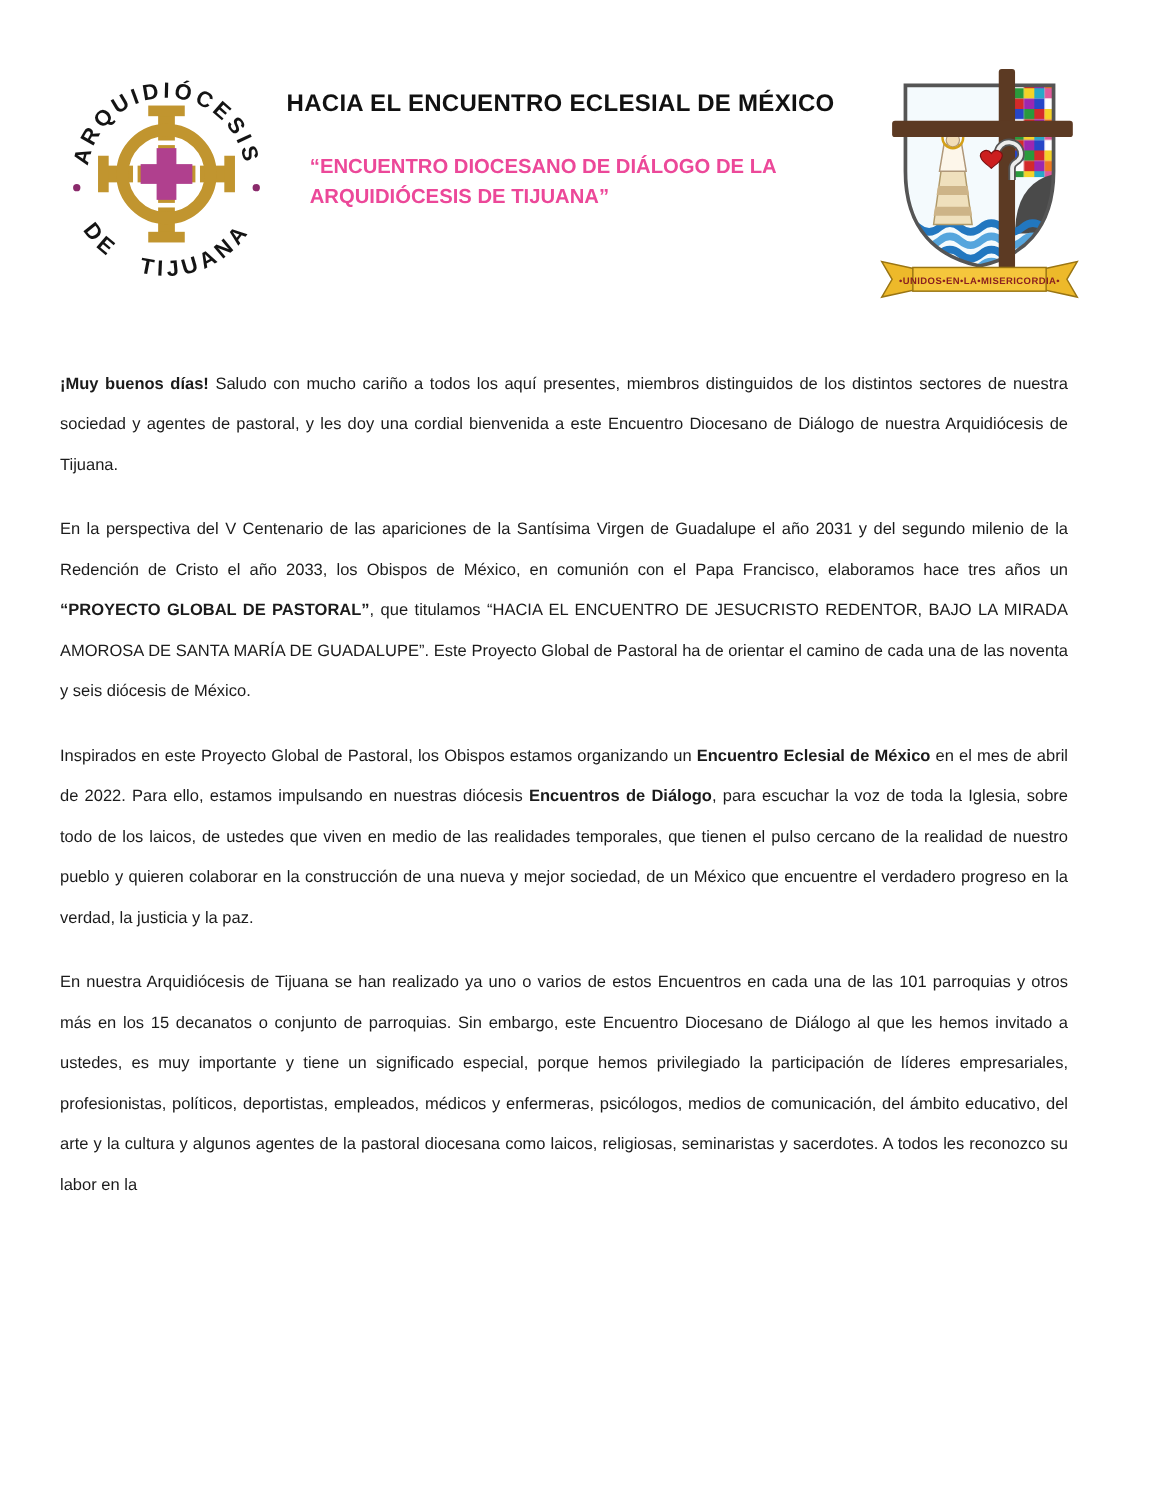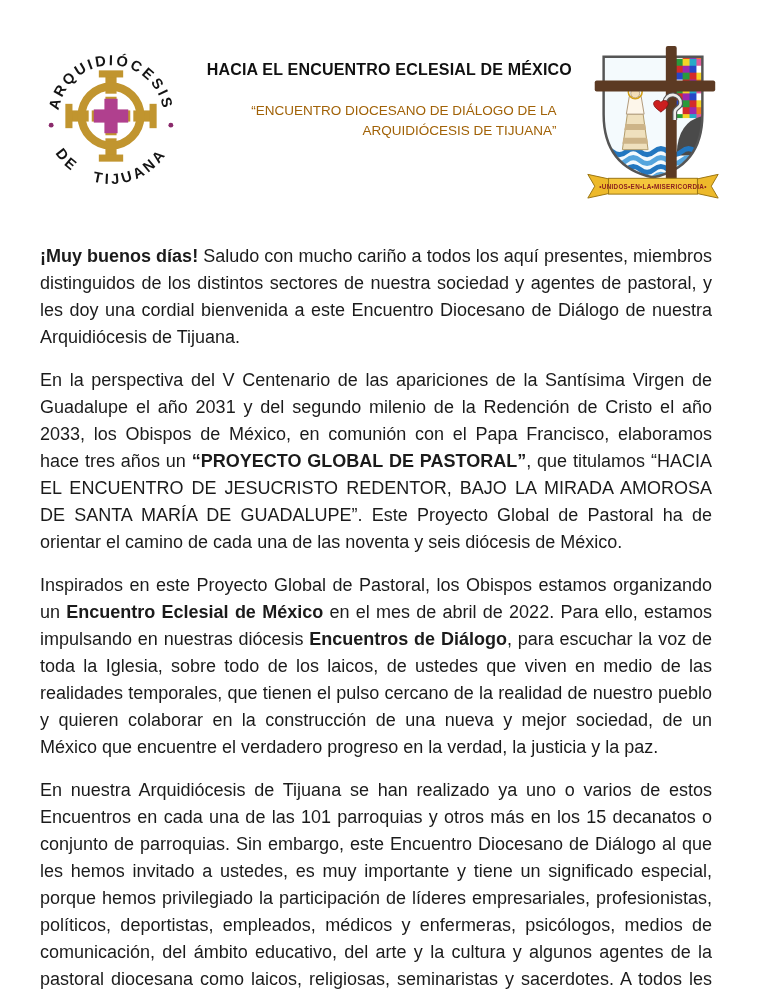--- a/index.html
+++ b/index.html
@@ -5,28 +5,28 @@
   html,body{margin:0;padding:0;background:#ffffff;}
   body{
     width:768px;height:994px;overflow:hidden;
     font-family:"Liberation Sans",sans-serif;
     color:#1b1b1b;
   }
   .page{box-sizing:border-box;width:768px;height:994px;padding:45px 40px 0 40px;background:#fff;}
   .hdr{display:flex;flex-direction:row;align-items:flex-start;}
   .seal-wrap{width:145px;flex:0 0 145px;}
   .crest-wrap{width:150px;flex:0 0 150px;display:flex;justify-content:flex-end;}
-  .hdr-center{flex:1;text-align:right;padding:0 6px;}
+  .hdr-center{flex:1;text-align:left;padding:0 6px;}
   .h1{font-size:16px;font-weight:700;letter-spacing:.2px;margin:16px 0 0 0;color:#111;}
-  .h2{font-size:13.5px;font-weight:400;line-height:1.5;margin:22px auto 0 auto;max-width:350px;color:#a16207;}
+  .h2{font-size:13.5px;font-weight:700;line-height:1.5;margin:22px auto 0 auto;max-width:350px;color:#ec4899;}
   .h3{font-size:18px;font-weight:700;letter-spacing:.3px;margin:26px 0 0 0;color:#111;}
   .doc-body{margin-top:40px;}
   .doc-body p{
     margin:0 16px 16px 0;
-    font-size:18px;line-height:27px;
+    font-size:11px;line-height:27px;
     text-align:justify;
   }
   .b{font-weight:700;}
   svg text{font-family:"Liberation Sans",sans-serif;}
 </style>
 </head>
 <body>
 
 <div class="page">
 

